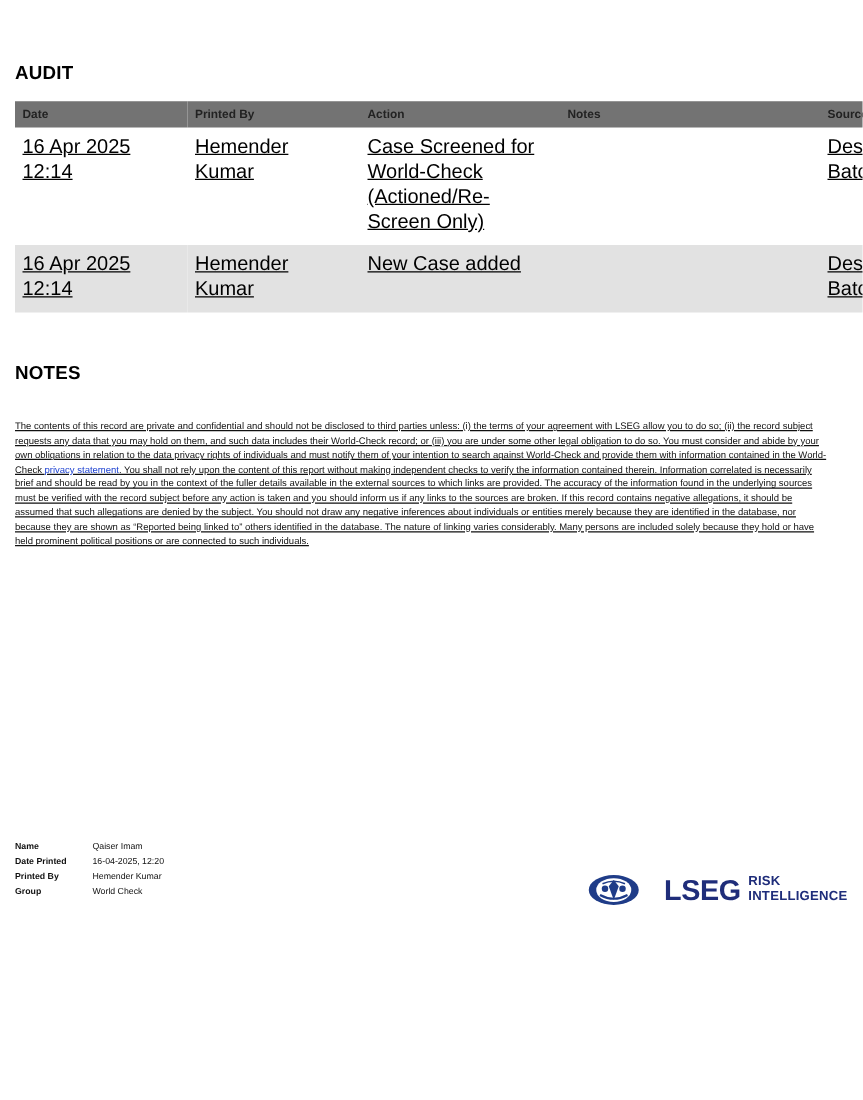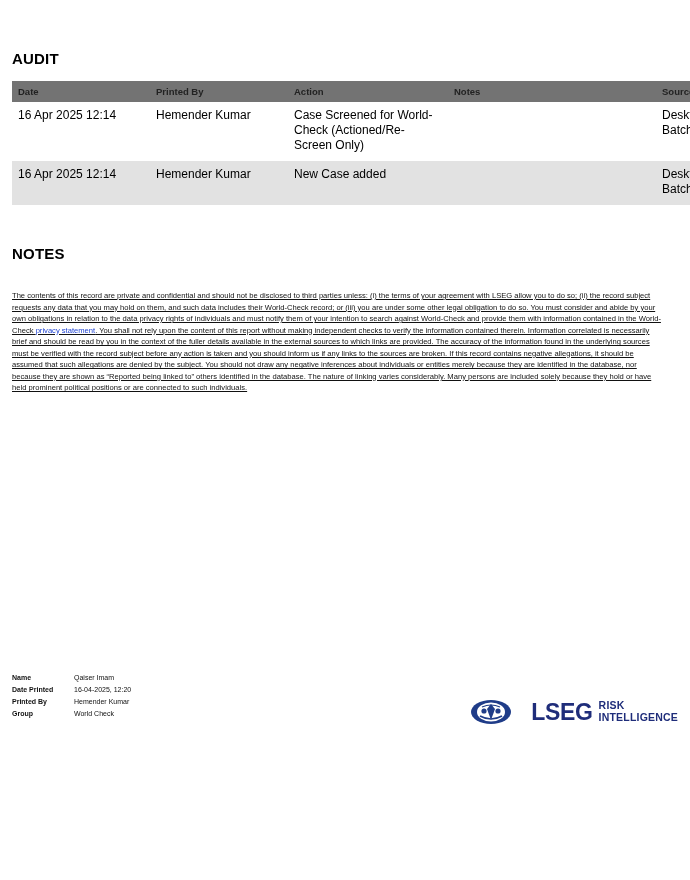--- a/index.html
+++ b/index.html
@@ -48,24 +48,25 @@
     font-weight: bold;
     text-align: left;
     padding: 5px 6px;
     color: #222;
     vertical-align: middle;
     border: none;
   }
   table.audit tbody td {
     padding: 6px 6px 8px 6px;
     vertical-align: top;
-    font-size: 12px;
+    font-size: 16px;
     color: #000;
     line-height: 1.25;
     border: none;
+    text-decoration: underline;
   }
   table.audit tbody tr.alt td {
     background: #e2e2e2;
   }
   .col-date { width: 126px; }
   .col-actioned { width: 126px; }
   .col-action { width: 148px; }
   .col-notes { width: 196px; }
   .col-source { width: 56px; }
 

